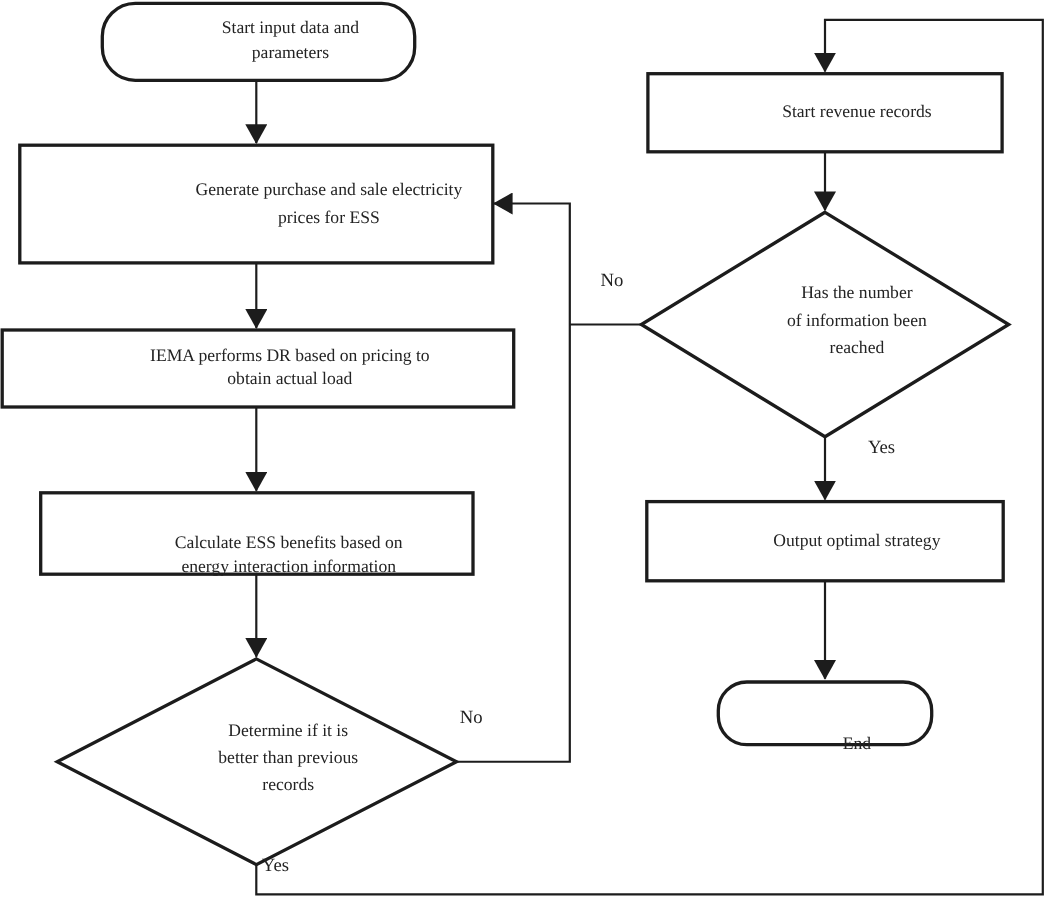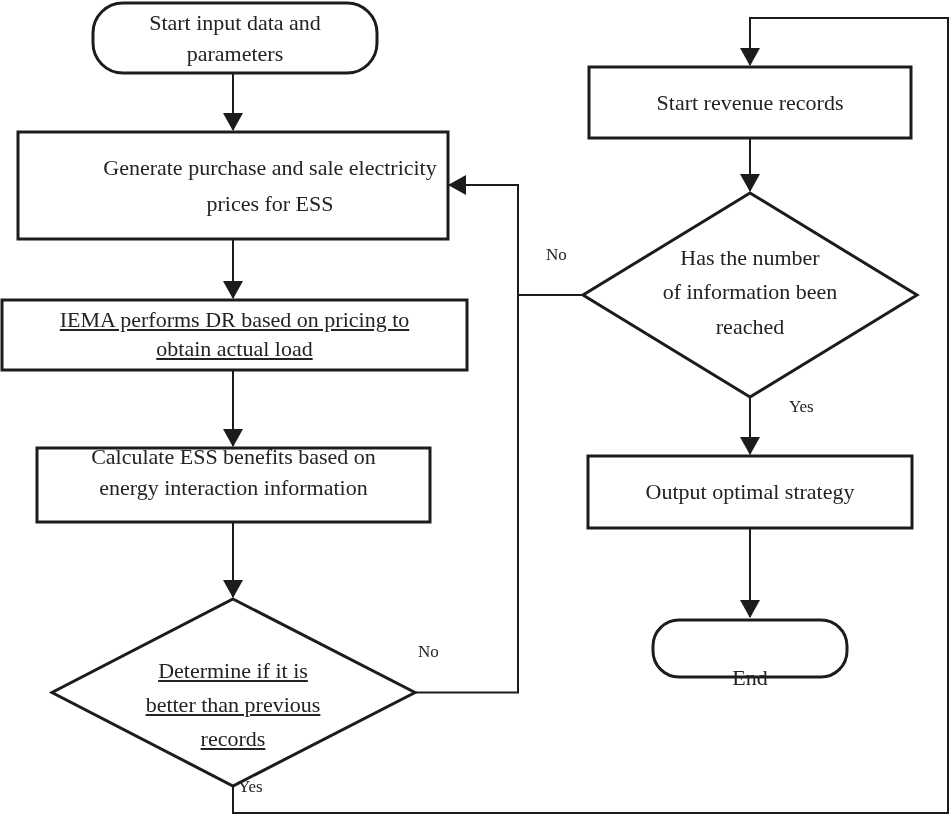--- a/index.html
+++ b/index.html
@@ -12,22 +12,23 @@
     overflow:hidden;
   }
   .canvas svg{position:absolute;left:0;top:0;}
   .edge{stroke:#1c1c1c;stroke-width:2;fill:none;}
   .shape{stroke:#1c1c1c;stroke-width:3;fill:#ffffff;}
   .node-label{
     position:absolute;
     display:flex;align-items:center;justify-content:center;
     text-align:center;
     white-space:pre;
-    font-size:22px;
+    font-size:16px;
     line-height:1.42;
+    padding-left:29px;
   }
   .node-label.tall{line-height:1.55;}
   .edge-label{
     position:absolute;
     font-size:17px;
     line-height:1.1;
     white-space:pre;
   }
 </style>
 </head>
@@ -63,27 +64,27 @@
     <rect class="shape" x="588" y="456" width="324" height="72"></rect>
     <rect class="shape" x="653" y="620" width="194" height="57" rx="26" ry="26"></rect>
   </svg>
 
   <div class="node-label" style="left:93px;top:3px;width:284px;height:70px;">Start input data and
 parameters</div>
 
   <div class="node-label" style="left:18px;top:132px;width:504px;height:107px;line-height:1.6;">Generate purchase and sale electricity
 prices for ESS</div>
 
-  <div class="node-label" style="left:2px;top:300px;width:465px;height:70px;line-height:1.3;text-decoration:underline;">IEMA performs DR based on pricing to
+  <div class="node-label" style="left:2px;top:300px;width:465px;height:70px;line-height:1.3;">IEMA performs DR based on pricing to
 obtain actual load</div>
 
-  <div class="node-label" style="left:37px;top:436px;width:393px;height:74px;line-height:1.4;">Calculate ESS benefits based on
+  <div class="node-label" style="left:37px;top:468px;width:393px;height:74px;line-height:1.4;">Calculate ESS benefits based on
 energy interaction information</div>
 
-  <div class="node-label tall" style="left:58px;top:645px;width:350px;height:120px;text-decoration:underline;">Determine if it is
+  <div class="node-label tall" style="left:58px;top:630px;width:350px;height:120px;">Determine if it is
 better than previous
 records</div>
 
   <div class="node-label" style="left:589px;top:67px;width:322px;height:71px;">Start revenue records</div>
 
   <div class="node-label tall" style="left:575px;top:230px;width:350px;height:125px;">Has the number
 of information been
 reached</div>
 
   <div class="node-label" style="left:588px;top:456px;width:324px;height:72px;">Output optimal strategy</div>

